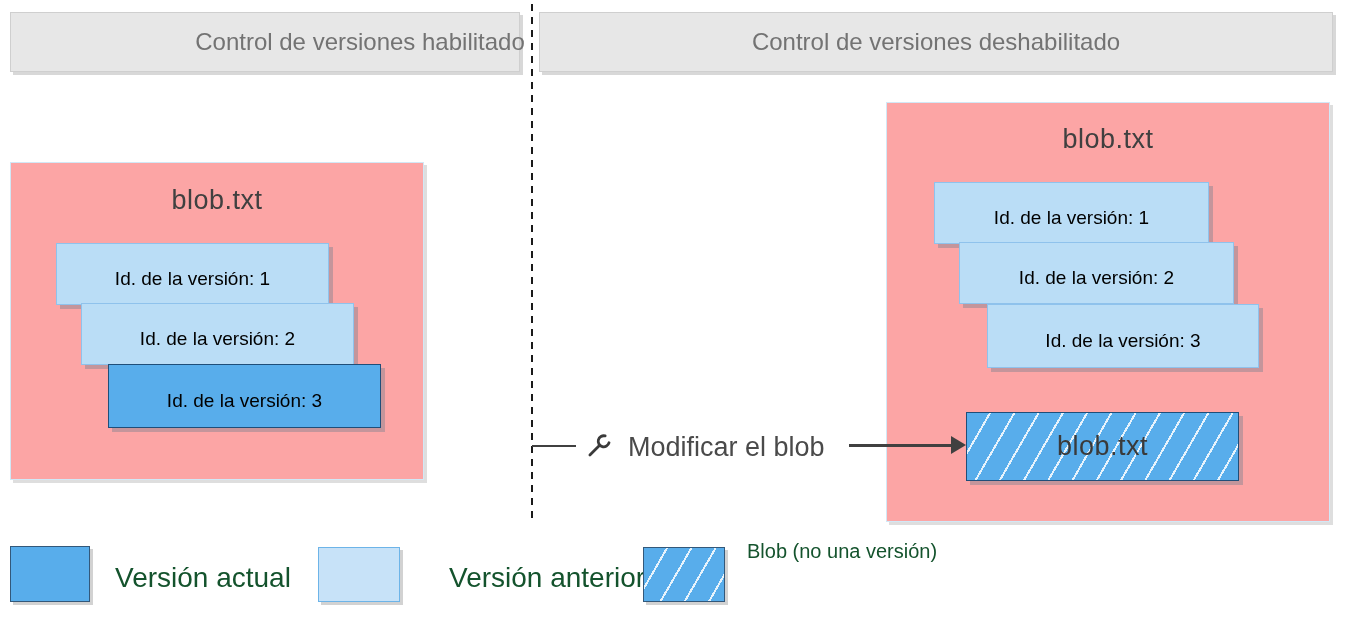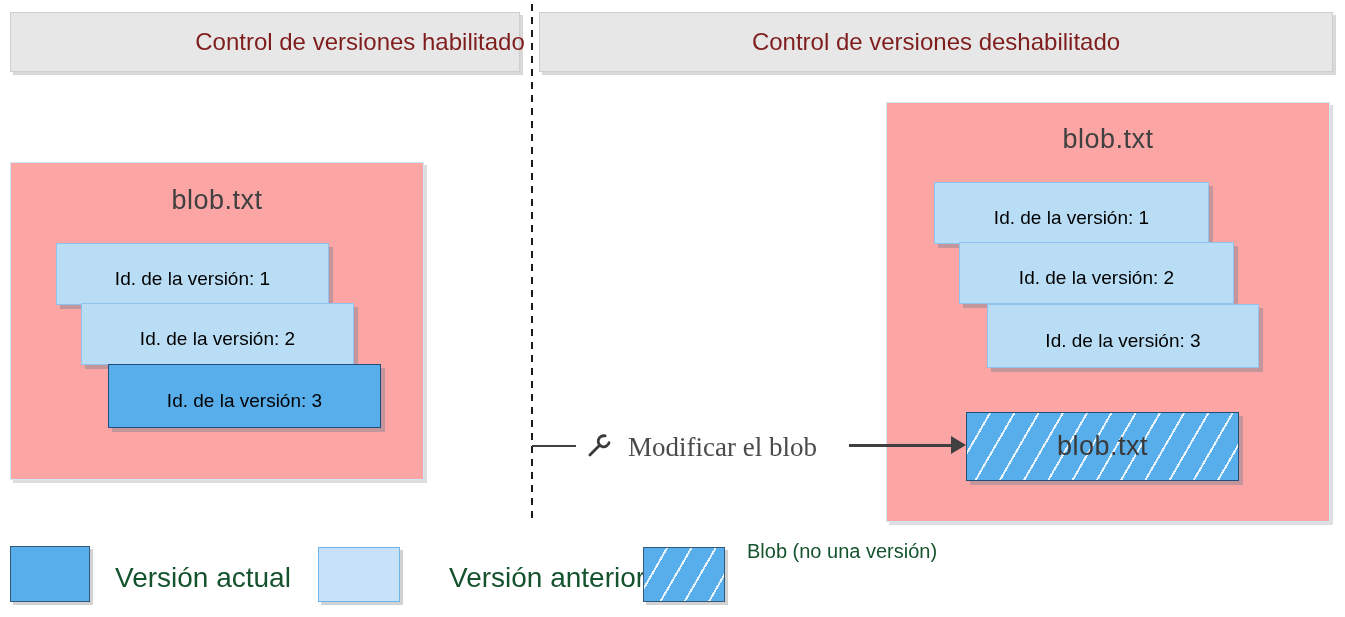--- a/index.html
+++ b/index.html
@@ -11,21 +11,21 @@
   .divider {
     position:absolute; left:531px; top:4px; width:2px; height:519px;
     background:repeating-linear-gradient(180deg,#1a1a1a 0 7px,transparent 7px 13px);
   }
 
   
   .hdr {
     position:absolute; top:12px; height:60px; background:#e7e7e7;
     border:1px solid #cfcfcf; box-shadow:3px 3px 0 #d8d8d8;
     display:flex; align-items:center; justify-content:center;
-    font-size:24px; color:#7f1d1d; white-space:nowrap; overflow:visible;
+    font-size:24px; color:#737373; white-space:nowrap; overflow:visible;
   }
   .hdr-left  { left:10px;  width:510px; padding-left:190px; }
   .hdr-right { left:539px; width:794px; }
 
   
   .panel {
     position:absolute; background:#fca5a5; border:1px solid #d2e8f6;
     box-shadow:3px 3px 0 #dedede;
   }
   .panel-left  { left:10px;  top:162px; width:414px; height:318px; }
@@ -62,21 +62,21 @@
     position:absolute; left:79px; top:309px; width:273px; height:69px;
     border:1px solid #1f4e79;
     display:flex; align-items:center; justify-content:center;
     font-size:27px; color:#3a3a3a; letter-spacing:0.5px;
     box-shadow:4px 4px 0 rgba(104,124,140,0.38);
   }
 
   
   .connector { position:absolute; left:532px; top:445px; width:44px; height:2px; background:#404040; }
   .wrench { position:absolute; left:583px; top:428px; width:34px; height:34px; }
-  .action-label { position:absolute; left:628px; top:432px; font-size:27px; color:#4a4a4a; white-space:nowrap;font-family:Liberation Serif, serif; }
+  .action-label { position:absolute; left:628px; top:432px; font-size:27px; color:#4a4a4a; white-space:nowrap; }
   .arrow-line { position:absolute; left:849px; top:444px; width:106px; height:3px; background:#404040; }
   .arrow-head {
     position:absolute; left:951px; top:436px; width:0; height:0;
     border-left:15px solid #404040; border-top:9px solid transparent; border-bottom:9px solid transparent;
   }
 
   
   .swatch { position:absolute; box-shadow:3px 3px 0 #d2d2d2; }
   .sw-current  { left:10px;  top:546px; width:80px; height:56px; background:#58adeb; border:1px solid #33587a; }
   .sw-previous { left:318px; top:547px; width:82px; height:55px; background:#c7e2f8; border:1px solid #6db4e8; }

